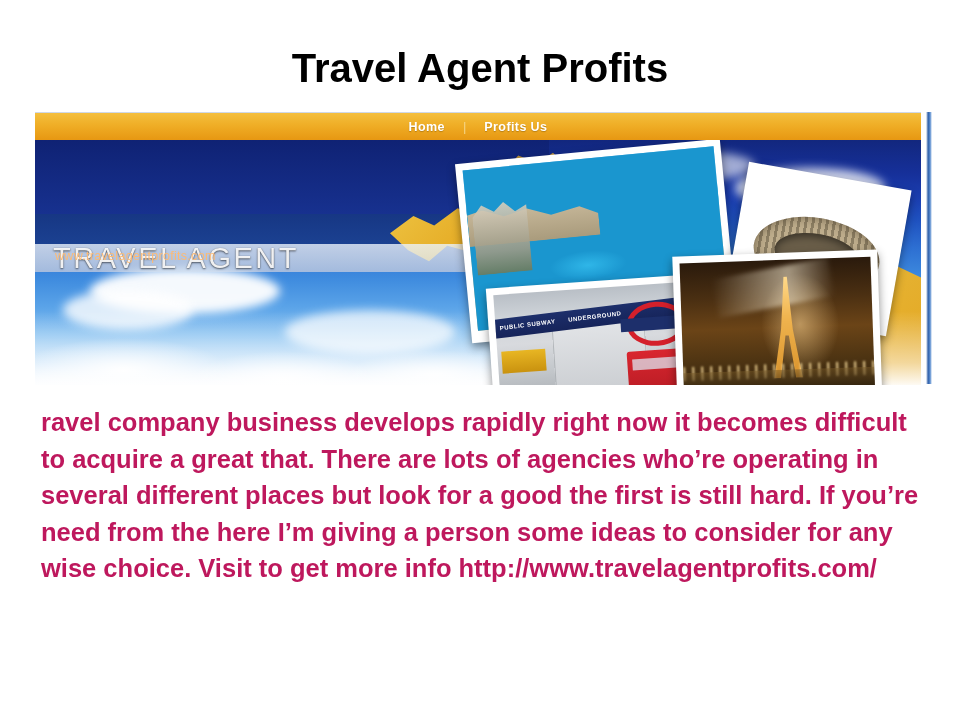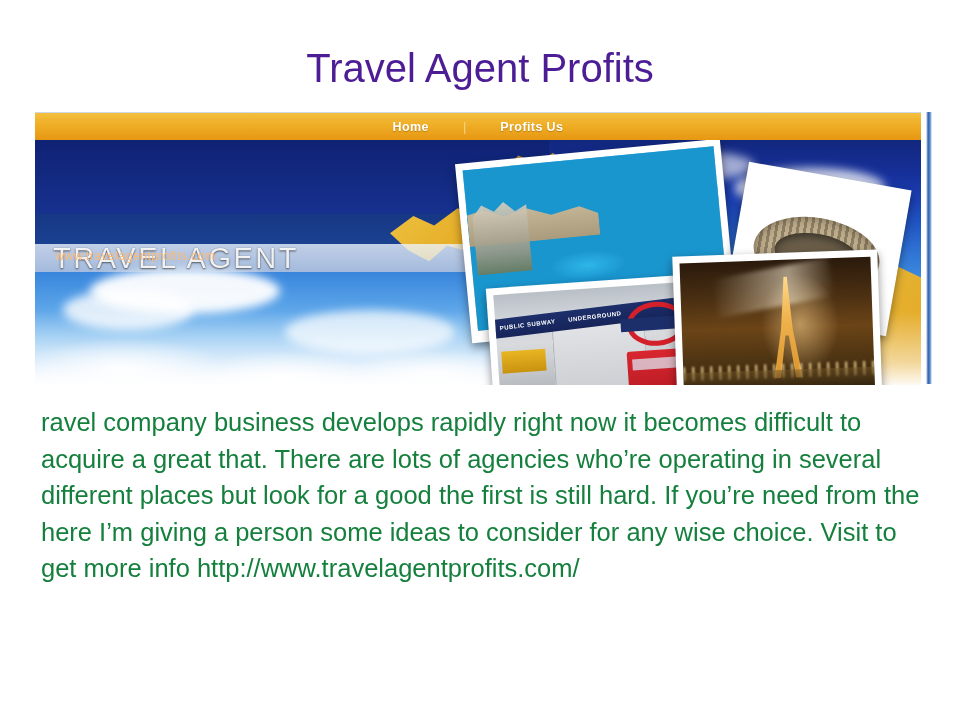--- a/index.html
+++ b/index.html
@@ -17,22 +17,22 @@
 
   
   .slide-title {
     position: absolute;
     left: 0;
     top: 44px;
     width: 960px;
     text-align: center;
     font-size: 40px;
     line-height: 48px;
-    color: #4c1d95;
-    font-weight: 400;
+    color: #000000;
+    font-weight: 700;
     letter-spacing: 0px;
     white-space: nowrap;
   }
 
   
   .banner-wrap {
     position: absolute;
     left: 35px;
     top: 112px;
     width: 897px;
@@ -61,21 +61,21 @@
   .nav-bar {
     position: absolute;
     left: 0;
     top: 0;
     width: 100%;
     height: 27px;
     background: linear-gradient(to bottom, #f4bf3e 0%, #efae26 45%, #e79712 100%);
     display: flex;
     align-items: center;
     justify-content: center;
-    gap: 16px;
+    gap: 0px;
     z-index: 6;
   }
   .nav-item {
     color: #ffffff;
     font-size: 12.5px;
     font-weight: bold;
     letter-spacing: 0.4px;
     text-shadow: 0 1px 1px rgba(120,80,0,0.45);
     padding: 0 18px;
   }
@@ -461,22 +461,22 @@
   }
 
   
   .body-text {
     position: absolute;
     left: 41px;
     top: 404px;
     width: 880px;
     font-size: 25.5px;
     line-height: 36.5px;
-    color: #15803d;
-    font-weight: 400;
+    color: #be185d;
+    font-weight: 700;
   }
 </style>
 </head>
 <body>
 
 <div class="slide-title">Travel Agent Profits</div>
 
 <div class="banner-wrap">
 
   <div class="banner">

